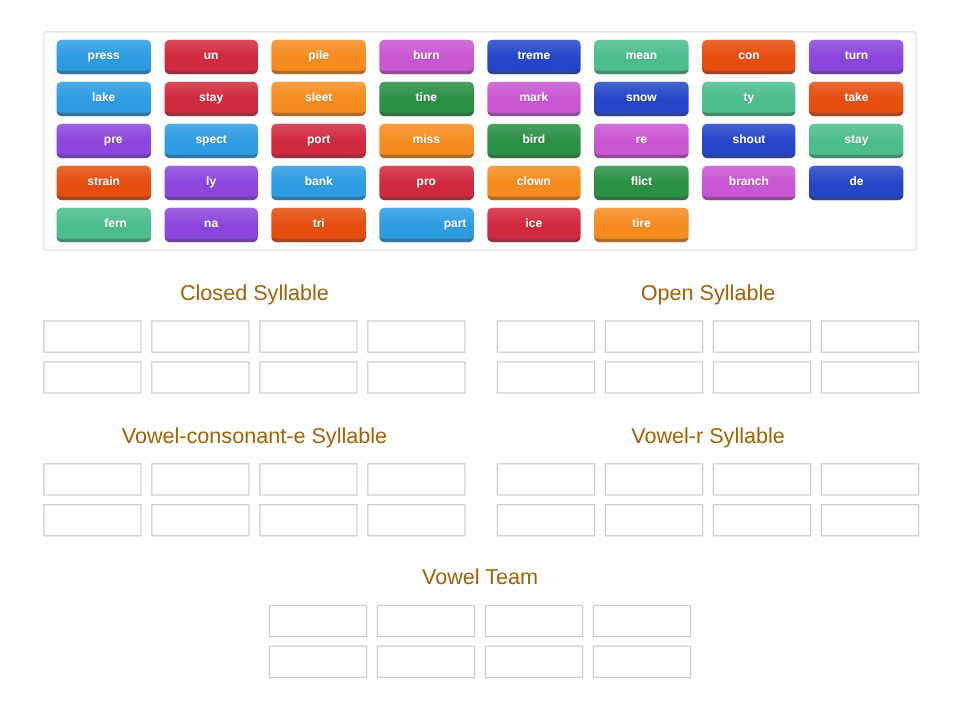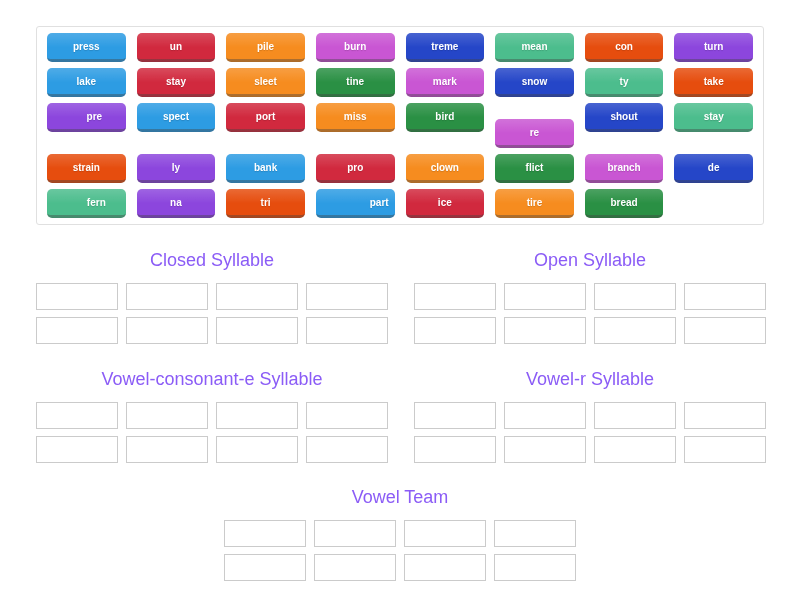--- a/index.html
+++ b/index.html
@@ -57,21 +57,21 @@
     width: 352px;
   }
   .group-center {
     width: 352px;
     margin: 24px auto 0;
   }
   .group-title {
     text-align: center;
     font-size: 18px;
     font-weight: 400;
-    color: #8b5cf6;
+    color: #a16207;
     line-height: 21px;
     margin: 0 0 12px 0;
   }
   .slot-grid {
     display: grid;
     grid-template-columns: repeat(4, 1fr);
     column-gap: 8px;
     row-gap: 7px;
   }
   .slot {
@@ -102,38 +102,37 @@
         <div class="tile" style="background-color: rgb(42, 144, 68);">tine</div>
         <div class="tile" style="background-color: rgb(201, 86, 211);">mark</div>
         <div class="tile" style="background-color: rgb(37, 70, 200);">snow</div>
         <div class="tile" style="background-color: rgb(76, 189, 141);">ty</div>
         <div class="tile" style="background-color: rgb(230, 77, 14);">take</div>
         <div class="tile" style="background-color: rgb(140, 70, 221); padding-left: 16px;">pre</div>
         <div class="tile" style="background-color: rgb(45, 156, 227);">spect</div>
         <div class="tile" style="background-color: rgb(209, 41, 62);">port</div>
         <div class="tile" style="background-color: rgb(246, 140, 31);">miss</div>
         <div class="tile" style="background-color: rgb(42, 144, 68);">bird</div>
-        <div class="tile" style="background-color: rgb(201, 86, 211); margin-top: 16px;">re</div>
+        <div class="tile" style="background-color: rgb(201, 86, 211);">re</div>
         <div class="tile" style="background-color: rgb(37, 70, 200);">shout</div>
         <div class="tile" style="background-color: rgb(76, 189, 141);">stay</div>
         <div class="tile" style="background-color: rgb(230, 77, 14);">strain</div>
         <div class="tile" style="background-color: rgb(140, 70, 221);">ly</div>
         <div class="tile" style="background-color: rgb(45, 156, 227);">bank</div>
         <div class="tile" style="background-color: rgb(209, 41, 62); text-align: right;">pro</div>
         <div class="tile" style="background-color: rgb(246, 140, 31);">clown</div>
         <div class="tile" style="background-color: rgb(42, 144, 68);">flict</div>
         <div class="tile" style="background-color: rgb(201, 86, 211);">branch</div>
         <div class="tile" style="background-color: rgb(37, 70, 200);">de</div>
         <div class="tile" style="background-color: rgb(76, 189, 141); padding-left: 20px;">fern</div>
         <div class="tile" style="background-color: rgb(140, 70, 221);">na</div>
         <div class="tile" style="background-color: rgb(230, 77, 14);">tri</div>
         <div class="tile" style="background-color: rgb(45, 156, 227); padding-left: 48px;">part</div>
         <div class="tile" style="background-color: rgb(209, 41, 62);">ice</div>
         <div class="tile" style="background-color: rgb(246, 140, 31);">tire</div>
-        <div class="tile" style="background-color: rgb(42, 144, 68);">bread</div>
       </div>
   </div>
 
   <div class="groups-row">
     <div class="group">
       <div class="group-title">Closed Syllable</div>
       <div class="slot-grid">
           <div class="slot"></div>
           <div class="slot"></div>
           <div class="slot"></div>

